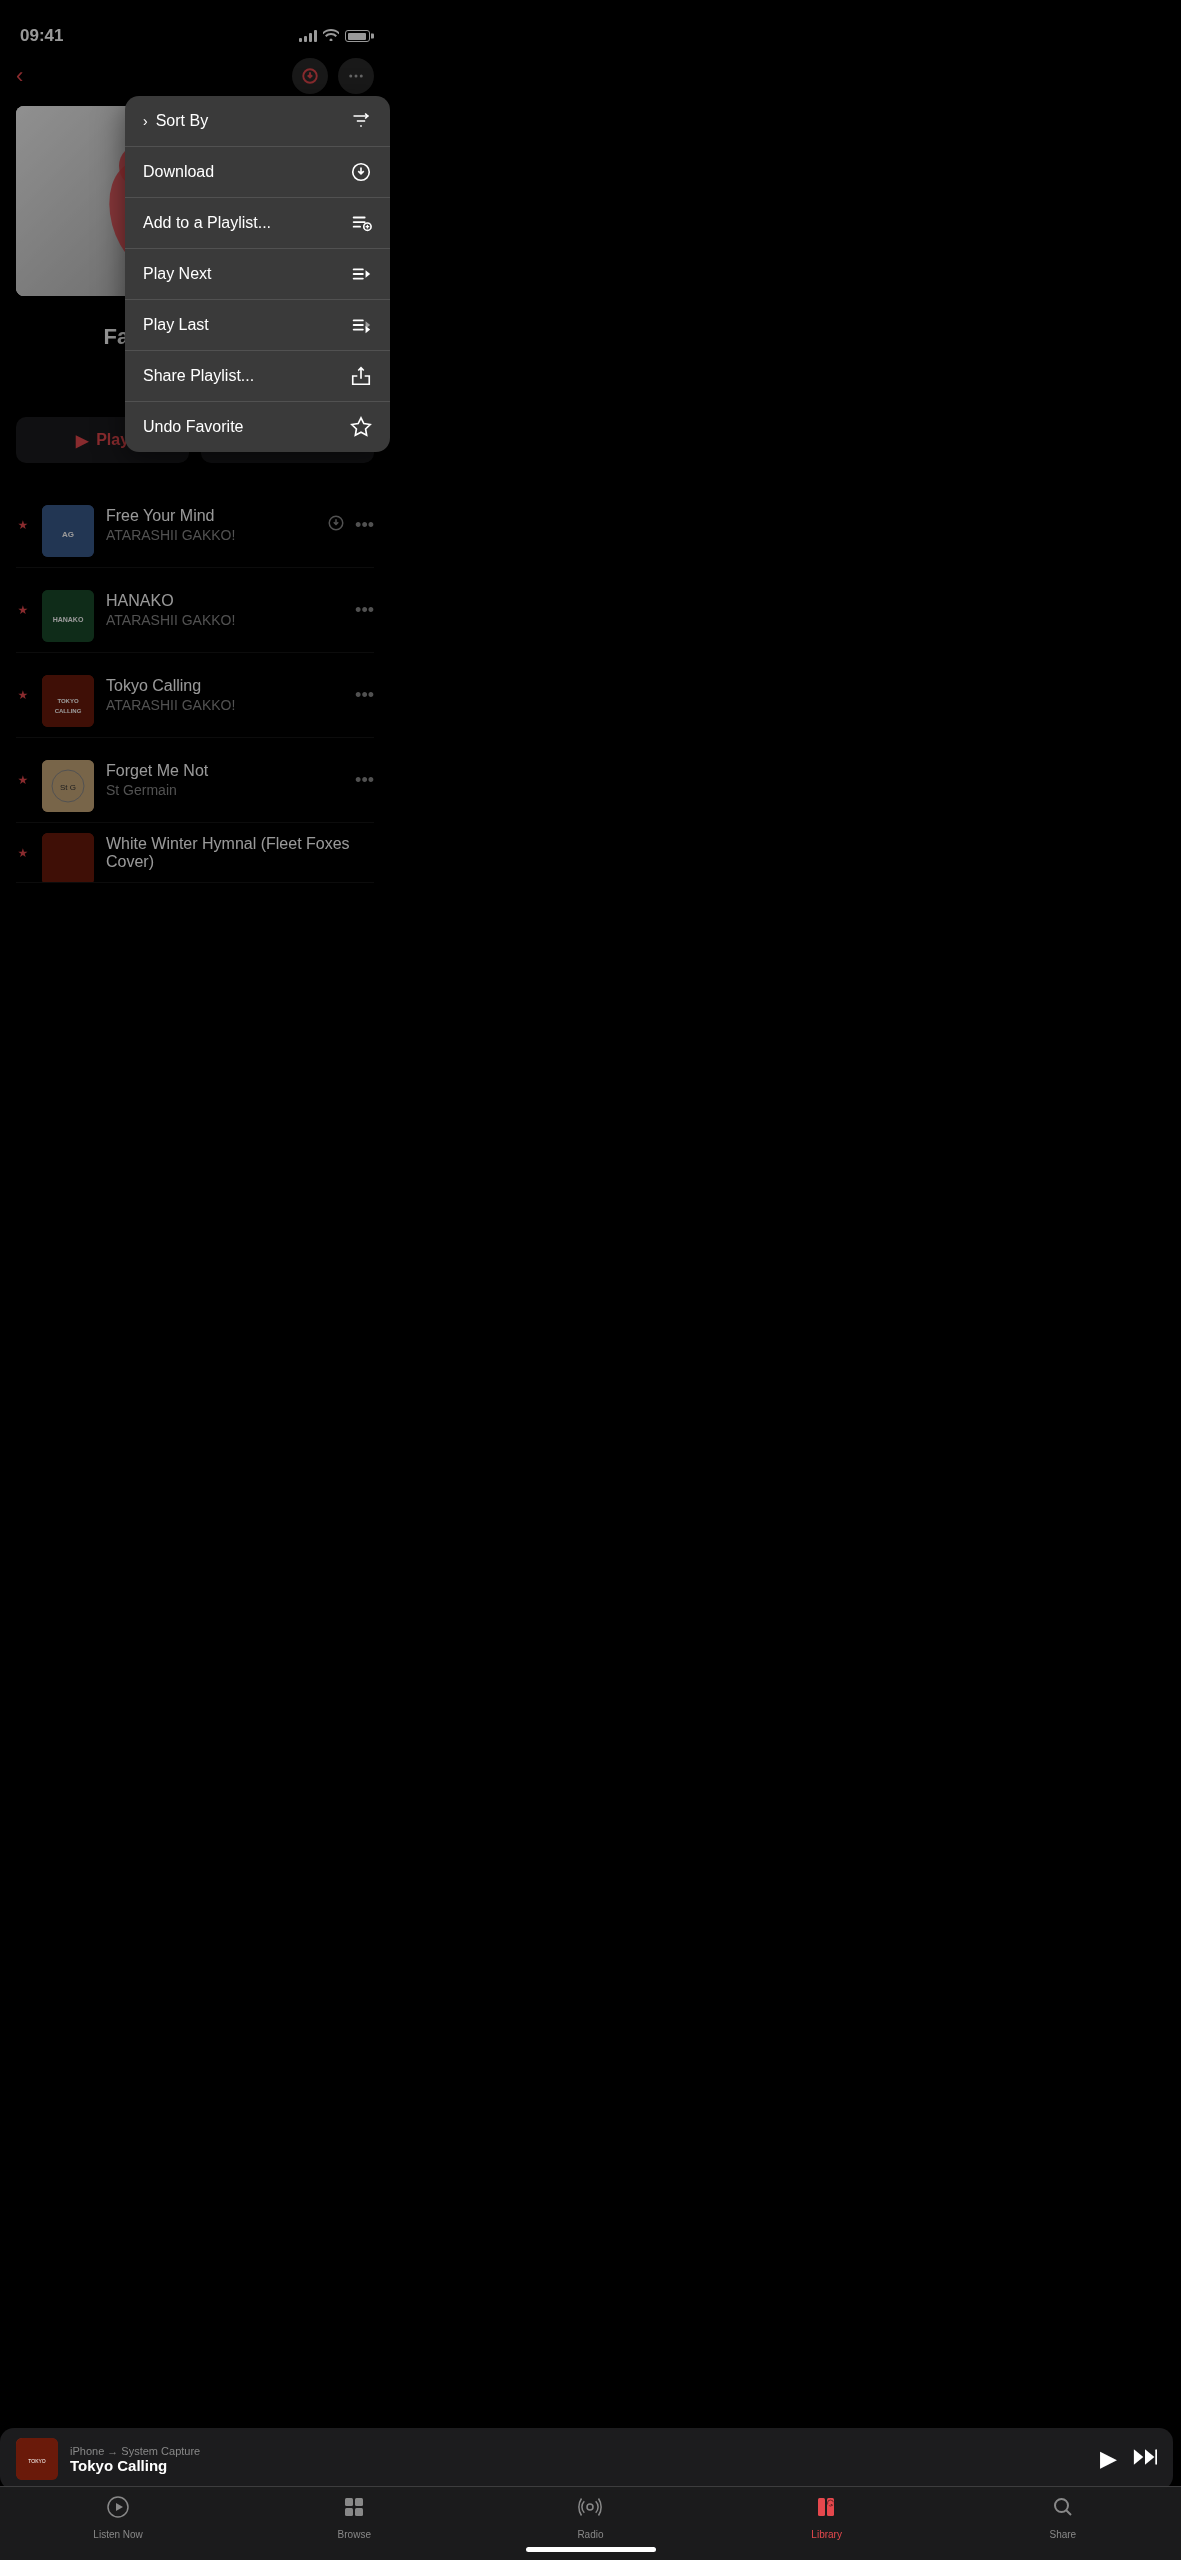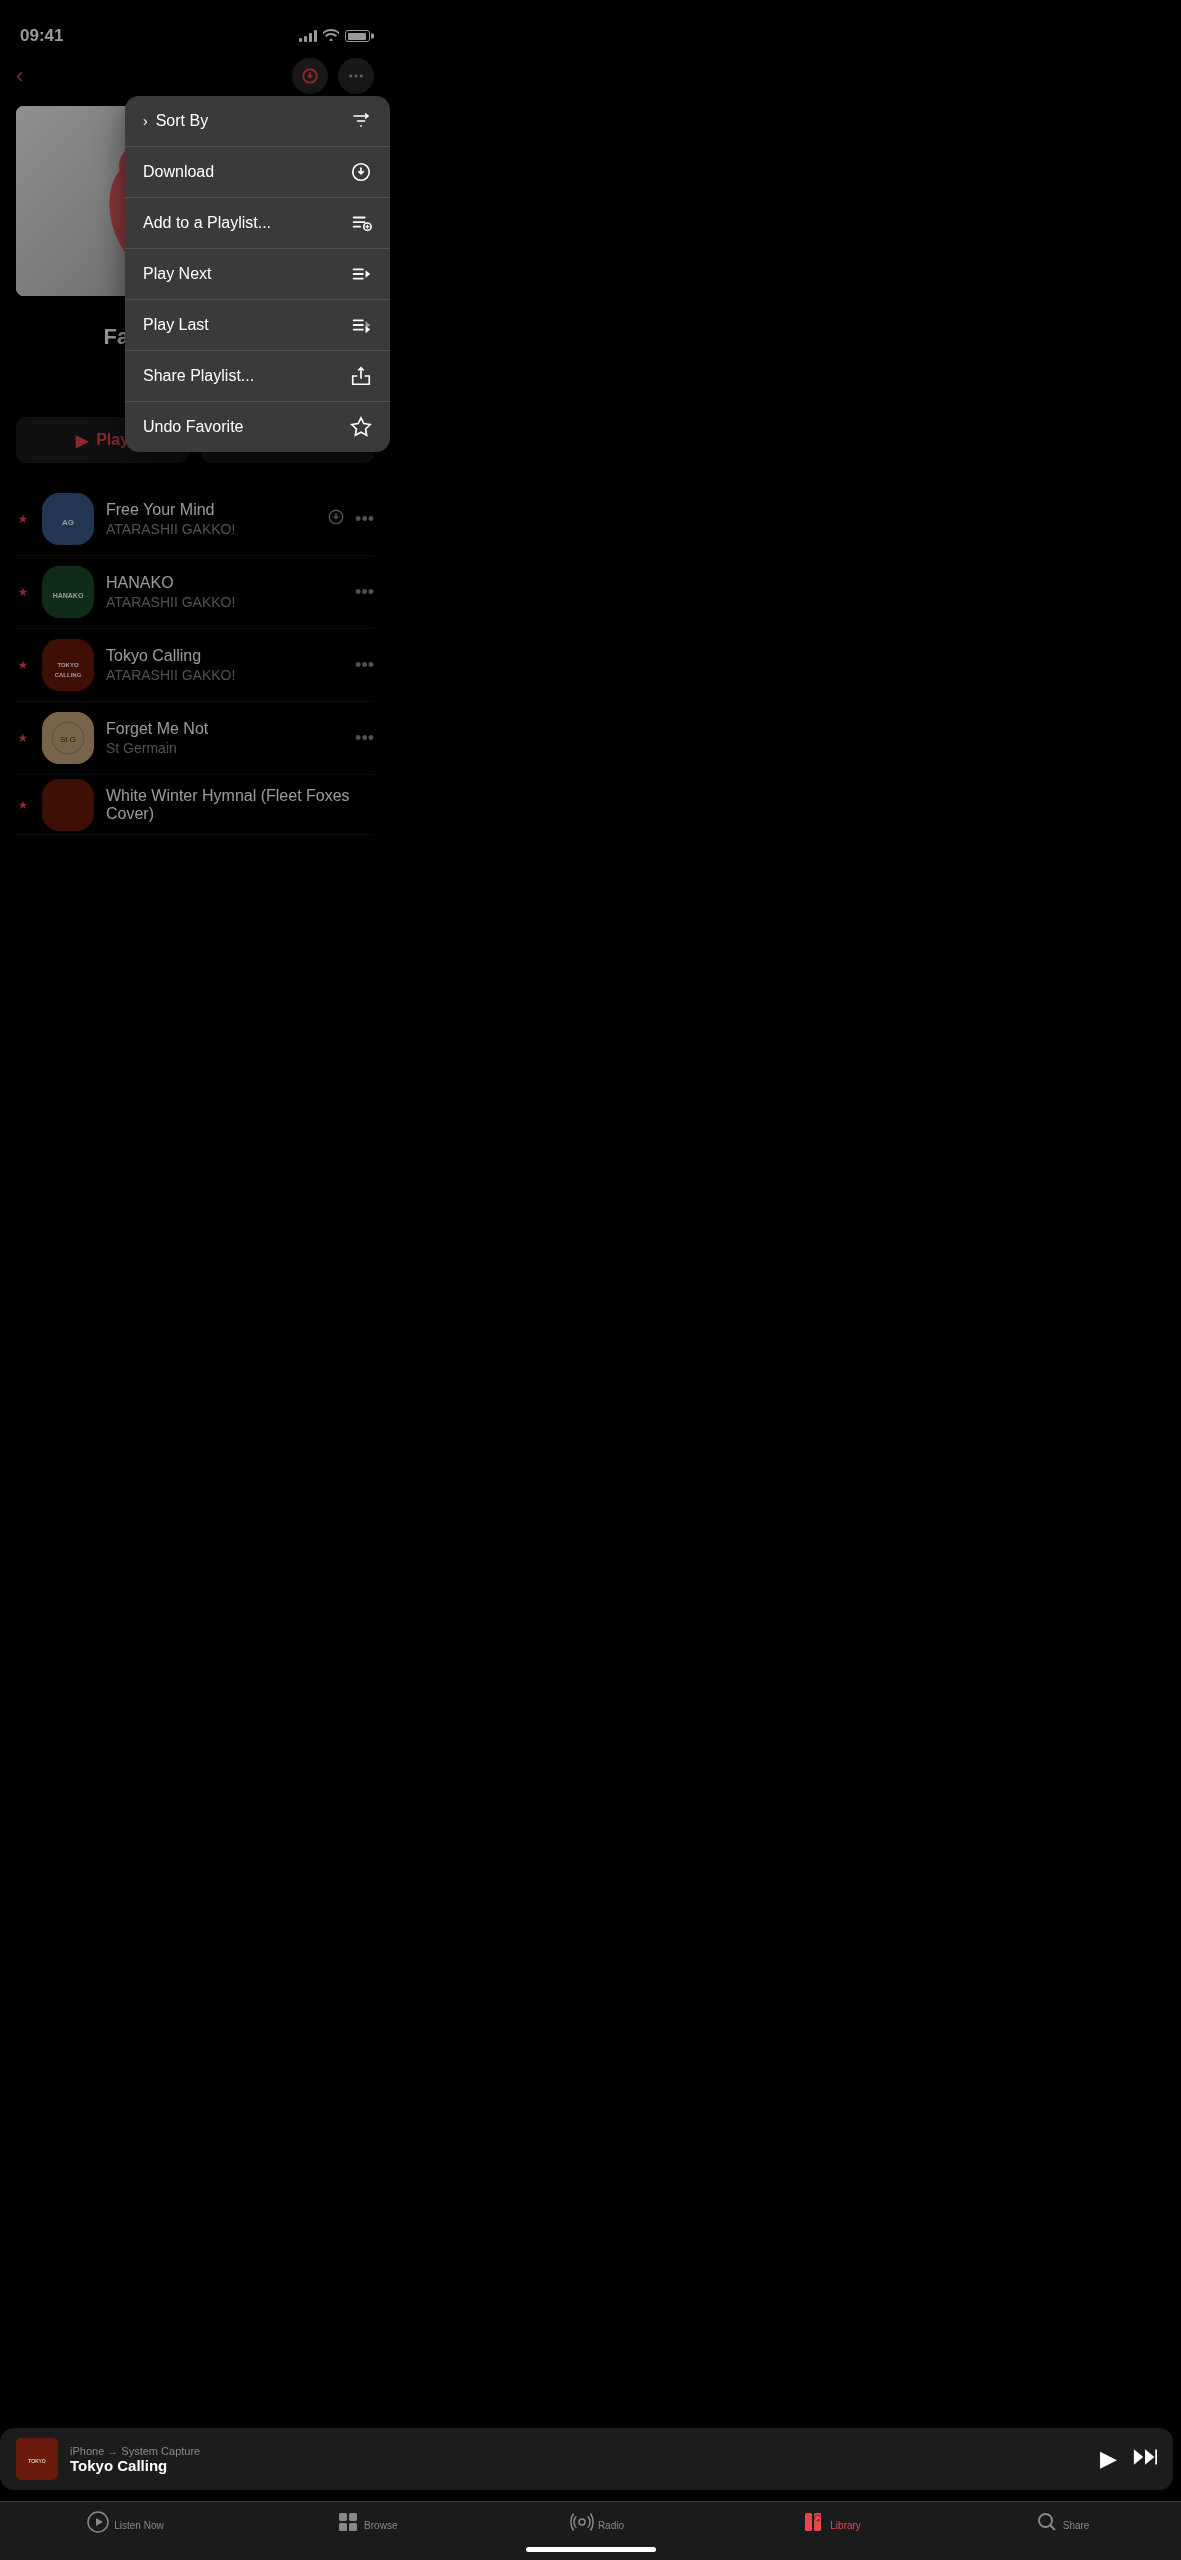--- a/index.html
+++ b/index.html
@@ -262,24 +262,25 @@
     }
     .song-fav-star {
       color: #e5484d;
       font-size: 12px;
       width: 14px;
       text-align: center;
     }
     .song-thumb {
       width: 52px;
       height: 52px;
-      border-radius: 18px;
+      border-radius: 6px;
       flex-shrink: 0;
       overflow: hidden;
       position: relative;
+      margin-top: 12px;
     }
     .song-info {
       flex: 1;
     }
     .song-title {
       font-size: 16px;
       font-weight: 400;
       color: #fff;
     }
     .song-artist {
@@ -359,21 +360,21 @@
       right: 0;
       background: rgba(28,28,30,0.95);
       border-top: 0.5px solid rgba(255,255,255,0.15);
       display: flex;
       justify-content: space-around;
       padding: 8px 0 20px;
       z-index: 300;
     }
     .tab-item {
       display: flex;
-      flex-direction: row;
+      flex-direction: column;
       align-items: center;
       gap: 4px;
       cursor: pointer;
       min-width: 60px;
     }
     .tab-icon {
       font-size: 22px;
       color: #888;
     }
     .tab-icon.active {

